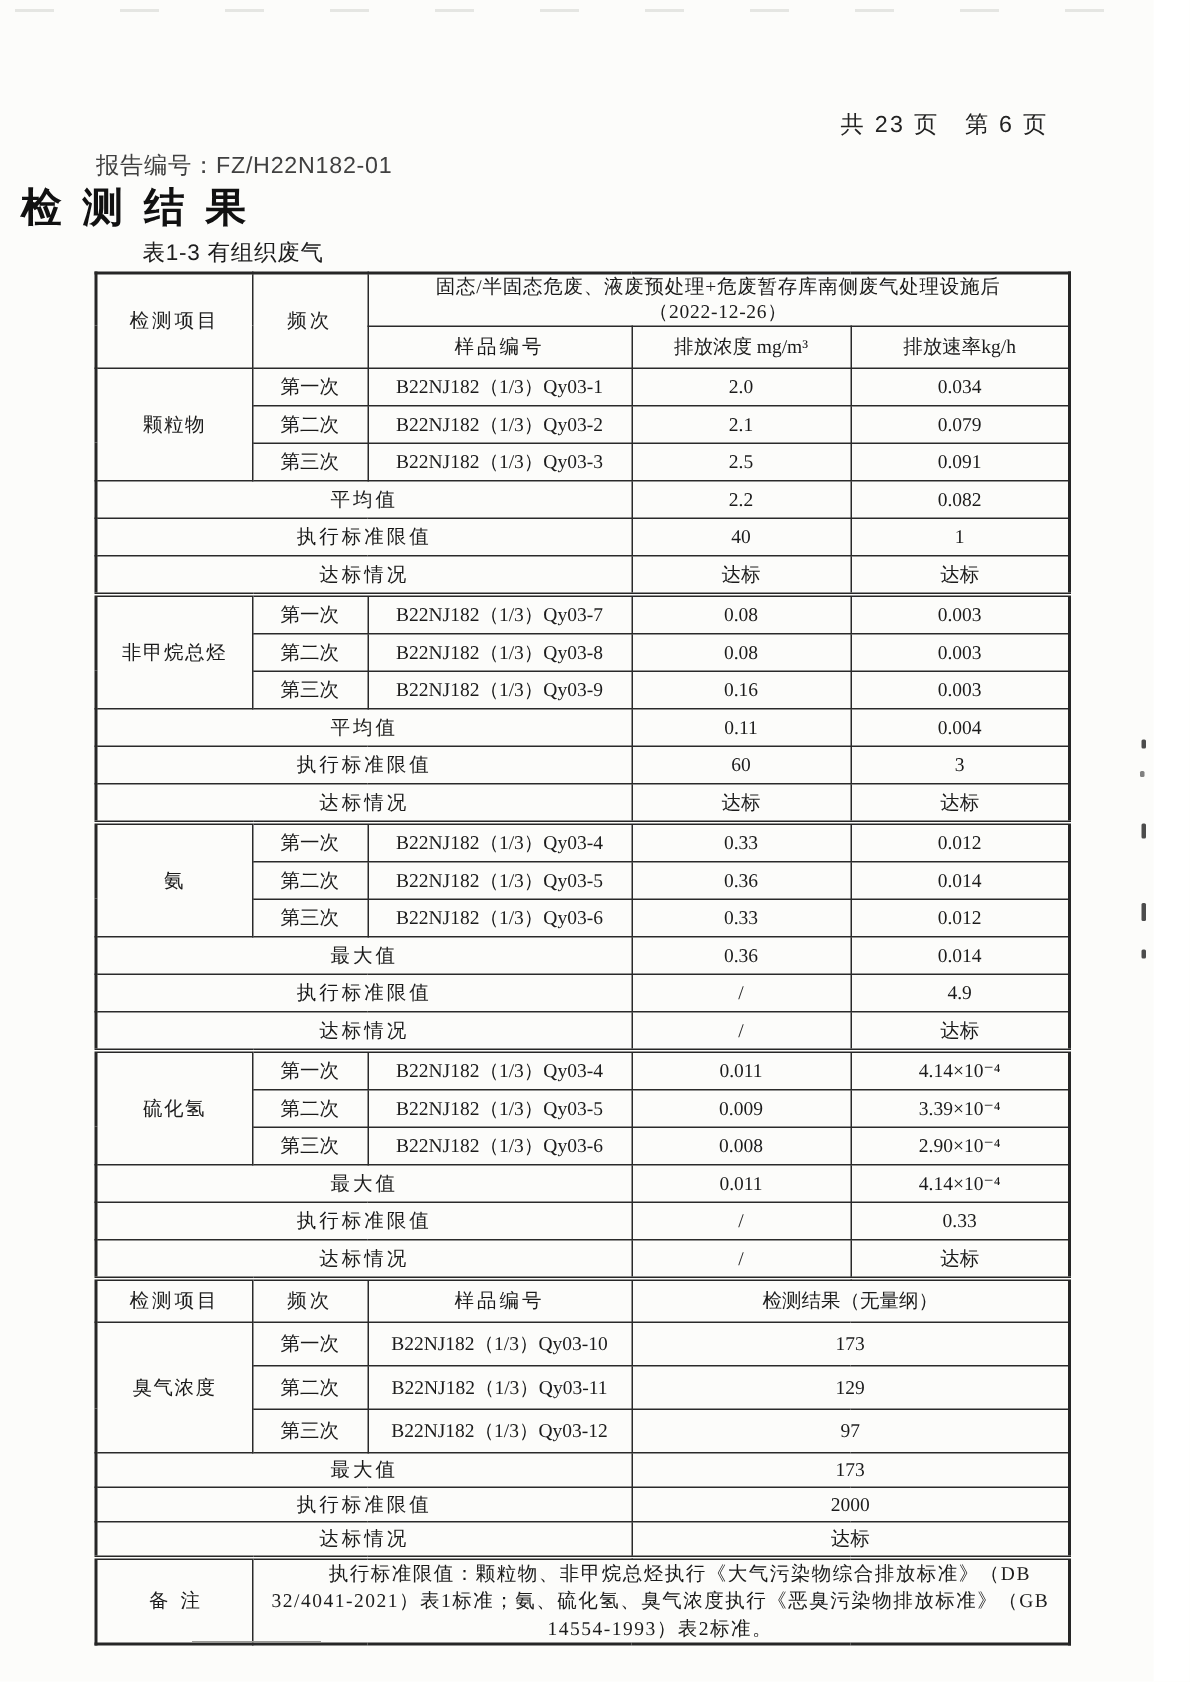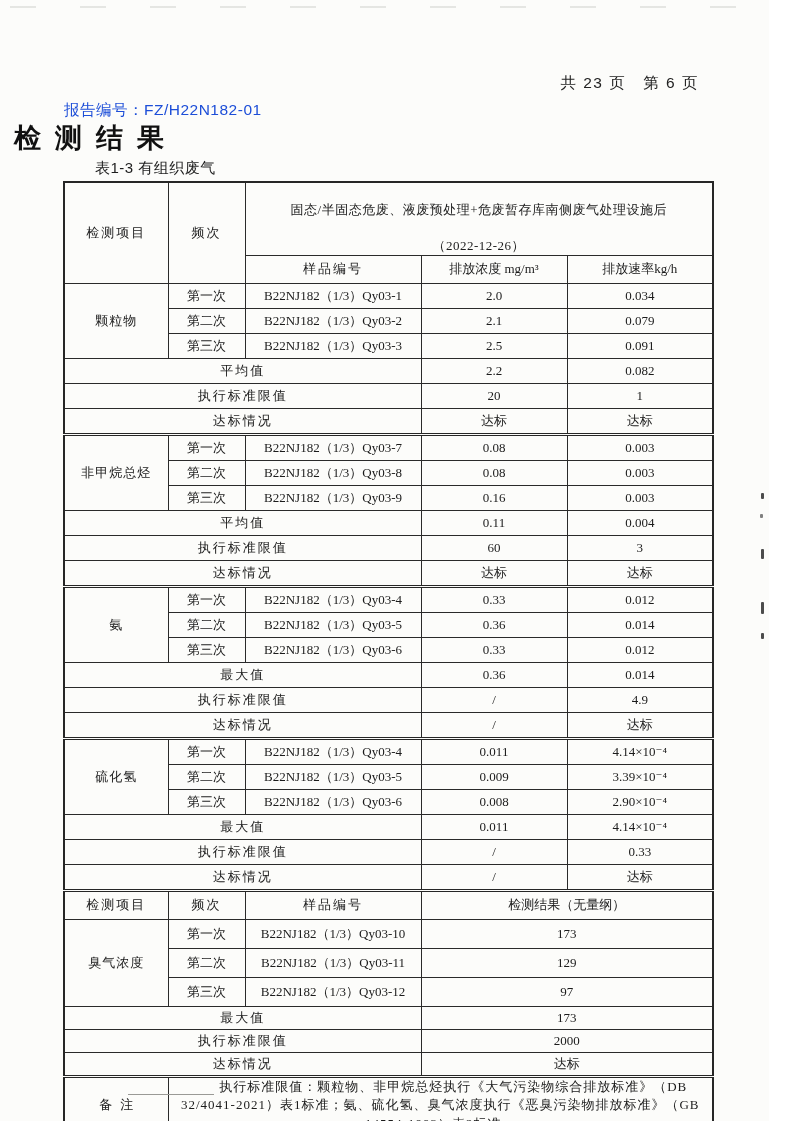--- a/index.html
+++ b/index.html
@@ -20,21 +20,21 @@
     position: absolute; top: 6px; left: 10px; width: 760px; height: 2px;
     background: repeating-linear-gradient(90deg, rgba(120,125,115,.35) 0 26px, rgba(0,0,0,0) 26px 70px);
     opacity: .5;
   }
   .pagination {
     position: absolute; top: 73px; right: 70px;
     font-size: 15.5px; font-weight: 500; letter-spacing: 1.5px; color: #222;
   }
   .report-no {
     position: absolute; top: 100px; left: 64px;
-    font-size: 15.5px; font-weight: 500; letter-spacing: .5px; color: #1d4ed8;
+    font-size: 15.5px; font-weight: 500; letter-spacing: .5px; color: #404040;
   }
   .doc-title {
     position: absolute; top: 120px; left: 0; width: 100%;
     text-align: left;
     font-size: 27px; font-weight: bold; letter-spacing: 14px; text-indent: 14px;
     color: #111;
   }
   .table-caption {
     position: absolute; top: 159px; left: 64px;
     font-size: 15px; font-weight: 500; letter-spacing: .5px; color: #1d1d1d; margin-left: 31px;
@@ -52,21 +52,21 @@
     font-size: 13px; color: #1b1b1b;
     padding: 0 2px;
     height: 24px;
     overflow: hidden;
   }
   tr.dbl > td { border-top: 3px double #262626; }
   tr.h1 > td { height: 30px; }
   tr.h2 > td { height: 27px; }
   .hdr { font-size: 14px; letter-spacing: 2px; }
   .hdr-small { font-size: 13.5px; letter-spacing: 0; }
-  .loc-line1, .loc-line2 { line-height: 1.3; font-size: 13px; font-weight: 500; letter-spacing: .5px; margin-top: 19px; }
+  .loc-line1, .loc-line2 { line-height: 1.3; font-size: 13px; font-weight: 500; letter-spacing: .5px; }
   td.item-col { font-size: 13.5px; letter-spacing: 1px; margin-left: 30px; }
   td.sum-label { letter-spacing: 2px; }
   tr.odor-run > td { height: 28px; }
   tr.odor-sum > td { height: 22px; }
   td.remark-label { font-size: 15px; letter-spacing: 8px; text-indent: 8px; }
   td.remark-text {
     text-align: justify;
     padding: 5px 10px 6px 12px;
     font-size: 14px; line-height: 1.42; letter-spacing: 1px;
     text-indent: 2em;
@@ -138,21 +138,21 @@
         <td>2.5</td>
         <td>0.091</td>
       </tr>
       <tr>
         <td colspan="3" class="sum-label">平均值</td>
         <td>2.2</td>
         <td>0.082</td>
       </tr>
       <tr>
         <td colspan="3" class="sum-label">执行标准限值</td>
-        <td>20</td>
+        <td>40</td>
         <td>1</td>
       </tr>
       <tr>
         <td colspan="3" class="sum-label">达标情况</td>
         <td>达标</td>
         <td>达标</td>
       </tr>
 
       <tr class="dbl">
         <td rowspan="3" class="item-col">非甲烷总烃</td>

